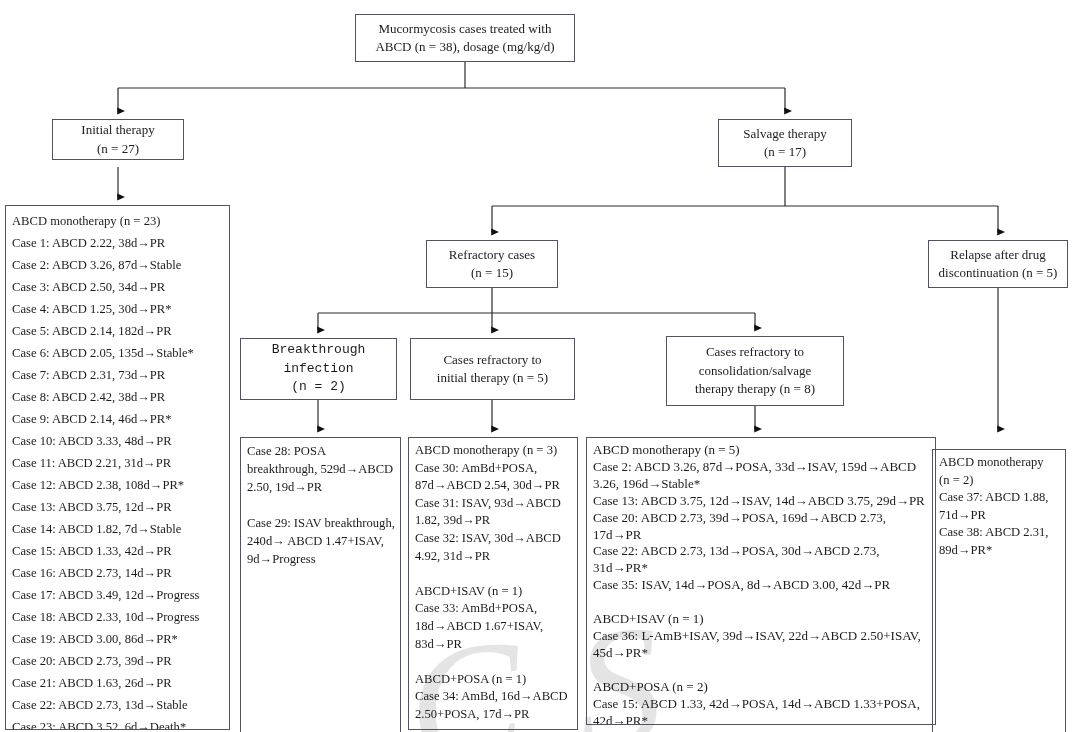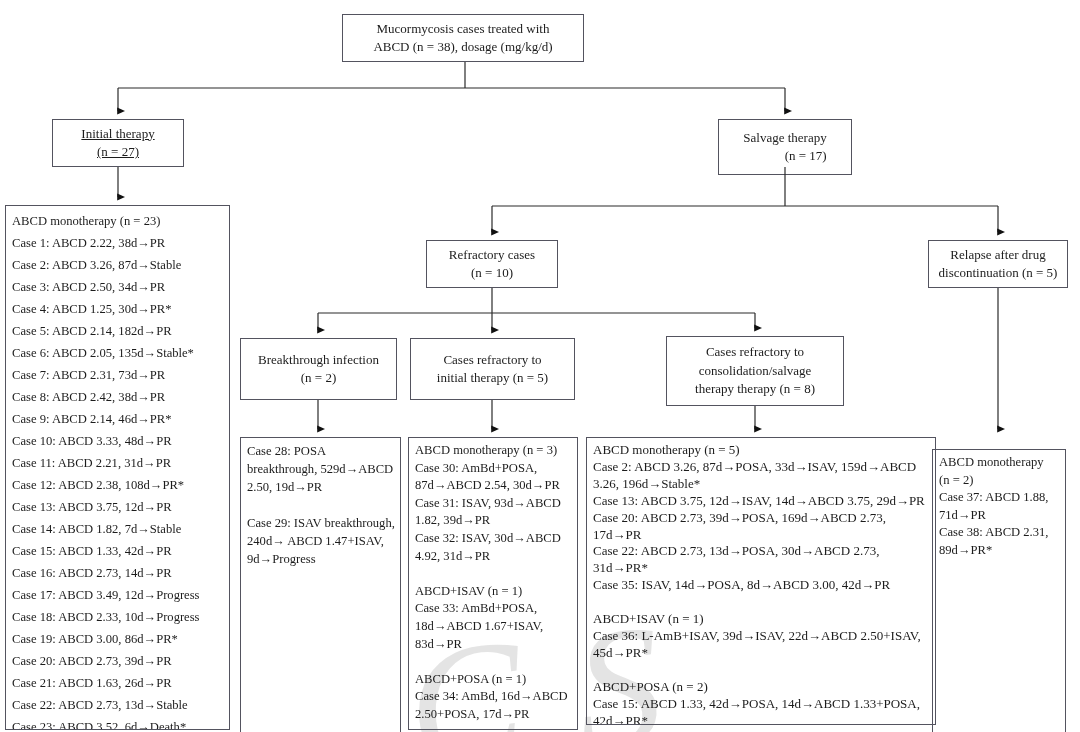--- a/index.html
+++ b/index.html
@@ -80,27 +80,27 @@
       <path d="M492,313 V330" marker-end="url(#arrow)"></path>
       <path d="M755,313 V328" marker-end="url(#arrow)"></path>
 
       <path d="M318,400 V429" marker-end="url(#arrow)"></path>
       <path d="M492,400 V429" marker-end="url(#arrow)"></path>
       <path d="M755,406 V429" marker-end="url(#arrow)"></path>
       <path d="M998,288 V429" marker-end="url(#arrow)"></path>
     </g>
   </svg>
 
-  <div class="node node-center" style="left:342px;top:14px;width:242px;height:48px;">Mucormycosis cases treated with
+  <div class="node node-center" style="left:355px;top:14px;width:220px;height:48px;">Mucormycosis cases treated with
 ABCD (n = 38), dosage (mg/kg/d)</div>
 
-  <div class="node node-center" style="left:52px;top:119px;width:132px;height:48px;text-decoration:underline;">Initial therapy
+  <div class="node node-center" style="left:52px;top:119px;width:132px;height:41px;">Initial therapy
 (n = 27)</div>
 
-  <div class="node node-center" style="left:718px;top:119px;width:134px;height:56px;text-align:right;">Salvage therapy
+  <div class="node node-center" style="left:718px;top:119px;width:134px;height:48px;">Salvage therapy
 (n = 17)</div>
 
   <div class="node node-detail" style="left:5px;top:205px;width:225px;height:525px;">ABCD monotherapy (n = 23)
 Case 1: ABCD 2.22, 38d→PR
 Case 2: ABCD 3.26, 87d→Stable
 Case 3: ABCD 2.50, 34d→PR
 Case 4: ABCD 1.25, 30d→PR*
 Case 5: ABCD 2.14, 182d→PR
 Case 6: ABCD 2.05, 135d→Stable*
 Case 7: ABCD 2.31, 73d→PR
@@ -122,26 +122,26 @@
 Case 23: ABCD 3.52, 6d→Death*
 
 ABCD+ISAV (n = 4)
 Case 24: ABCD 3.49+ISAV, 26d→PR
 Case 25: ABCD 2.14+ISAV,
 60d→Death*
 Case 26: ABCD 0.83+ISAV, 71d→Stable
 Case 27: ABCD 1.70+ISAV, 25d→Death</div>
 
   <div class="node node-center" style="left:426px;top:240px;width:132px;height:48px;">Refractory cases
-(n = 10)</div>
+(n = 15)</div>
 
   <div class="node node-center" style="left:928px;top:240px;width:140px;height:48px;">Relapse after drug
 discontinuation (n = 5)</div>
 
-  <div class="node node-center" style="left:240px;top:338px;width:157px;height:62px;">Breakthrough infection
+  <div class="node node-center" style="left:240px;top:338px;width:157px;height:62px;font-family:Liberation Mono, monospace;">Breakthrough infection
 (n = 2)</div>
 
   <div class="node node-center" style="left:410px;top:338px;width:165px;height:62px;">Cases refractory to
 initial therapy (n = 5)</div>
 
   <div class="node node-center" style="left:666px;top:336px;width:178px;height:70px;">Cases refractory to
 consolidation/salvage
 therapy therapy (n = 8)</div>
 
   <div class="node node-detail" style="left:240px;top:437px;width:161px;height:340px;line-height:18px;">Case 28: POSA

